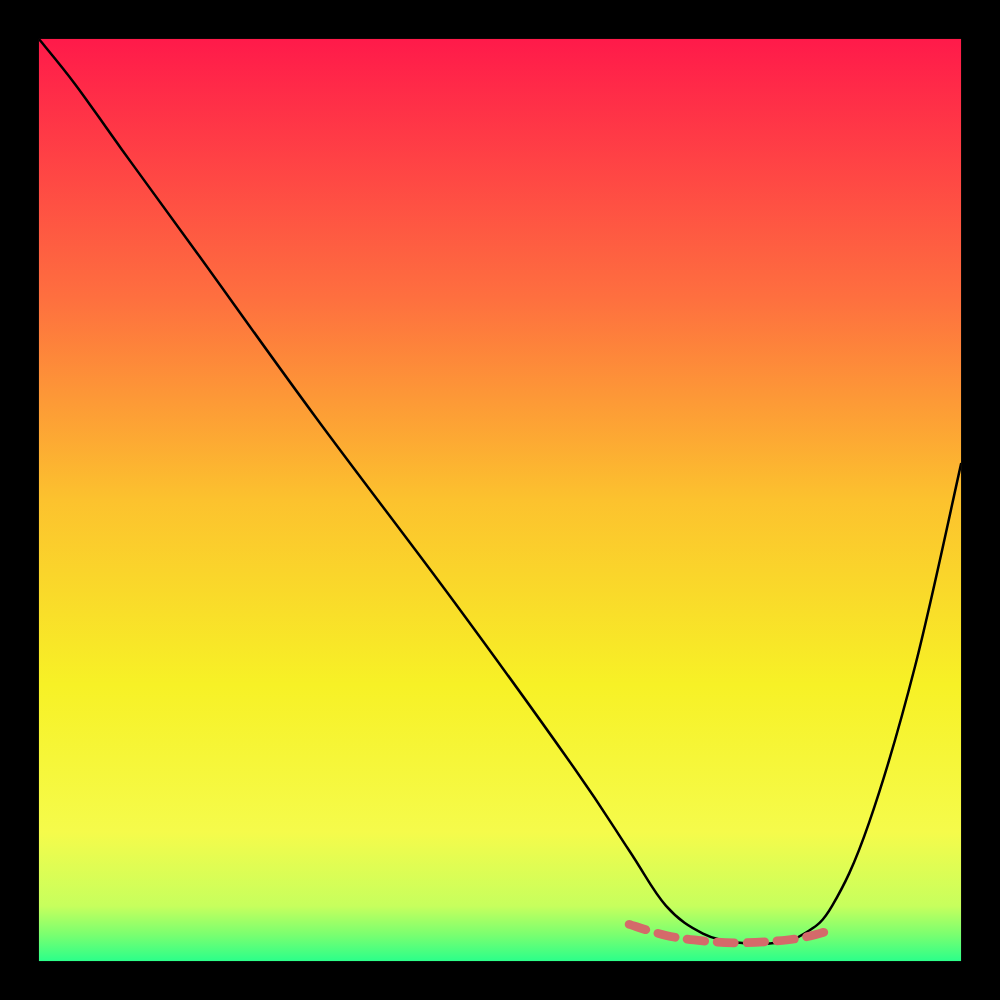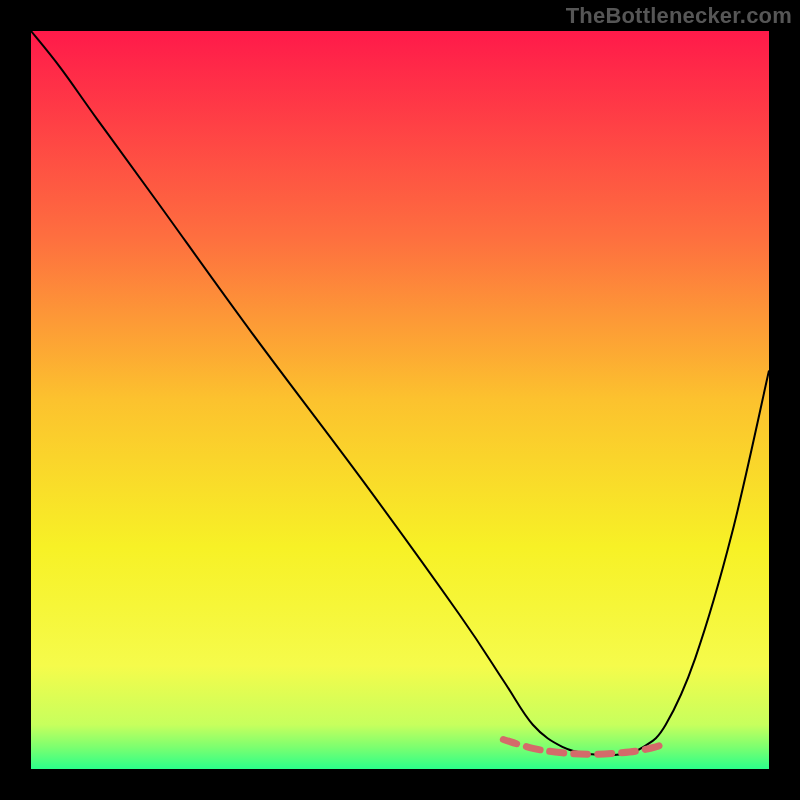--- a/index.html
+++ b/index.html
@@ -35,21 +35,20 @@
     height: 738px;
     z-index: 10;
   }
   svg { display: block; }
 </style>
 </head>
 <body>
 
 <div class="frame">
 
-  <div class="watermark">TheBottlenecker.com</div>
 
   <svg class="plot" viewBox="0 0 738 738" preserveAspectRatio="none">
     <defs>
       <linearGradient id="bg-grad" x1="0" y1="0" x2="0" y2="1">
           <stop offset="0%" stop-color="#ff1a4a"></stop>
           <stop offset="28.000000000000004%" stop-color="#fe6f3f"></stop>
           <stop offset="50%" stop-color="#fcc22e"></stop>
           <stop offset="70%" stop-color="#f7f126"></stop>
           <stop offset="86%" stop-color="#f5fb4b"></stop>
           <stop offset="94%" stop-color="#c7ff5d"></stop>

